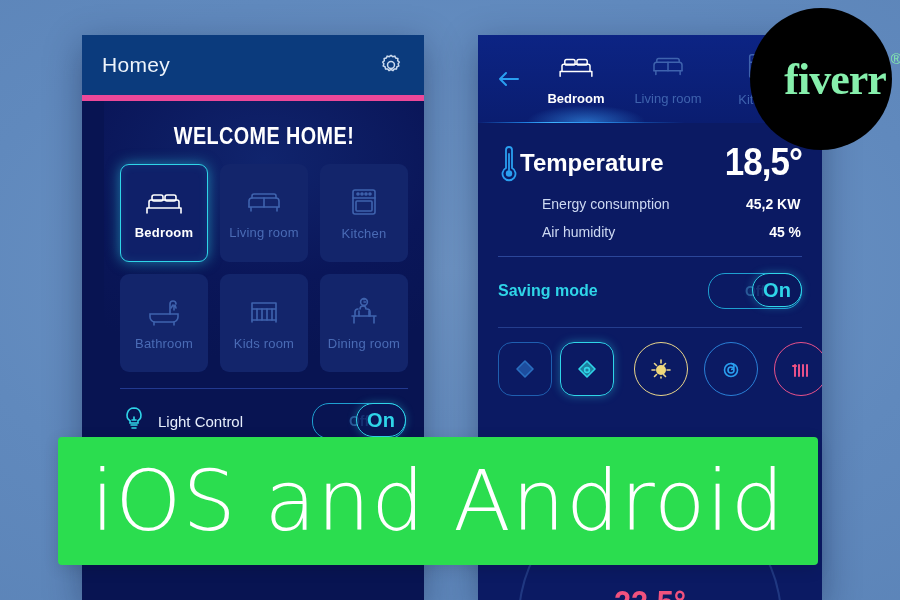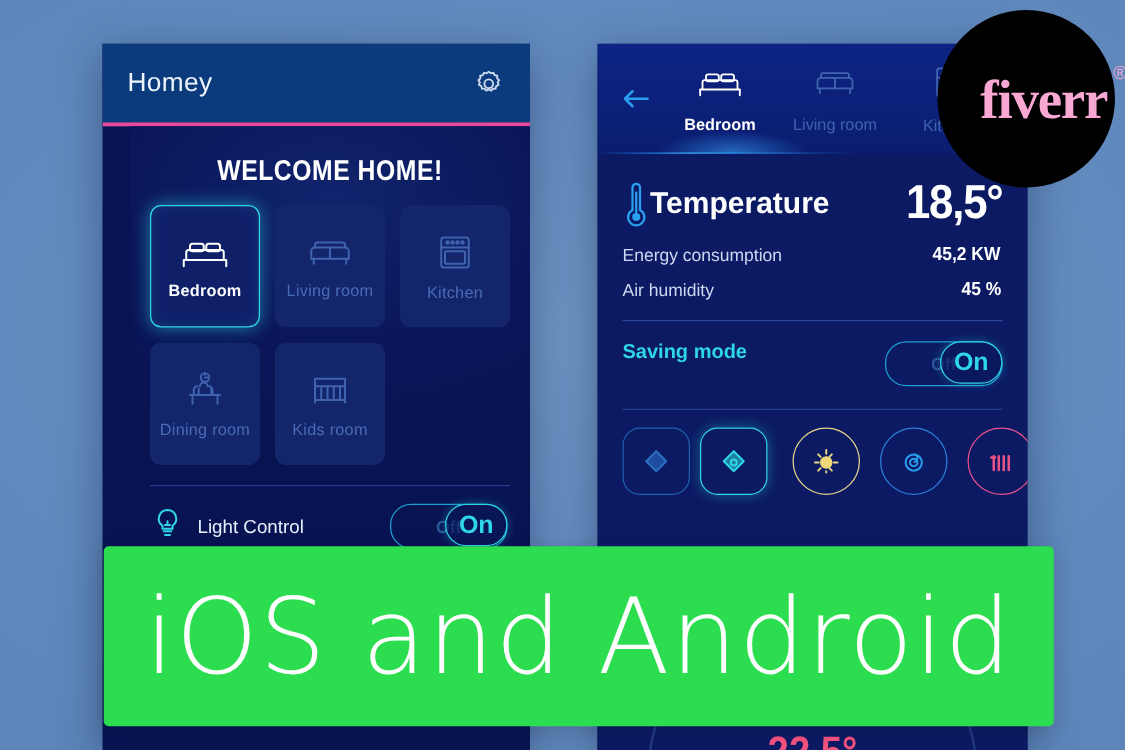--- a/index.html
+++ b/index.html
@@ -21,21 +21,21 @@
     box-shadow:0 10px 34px rgba(8,16,50,.38);
   }
   #phone-left{left:82px;top:35px;width:342px;height:565px;}
   #phone-right{left:478px;top:35px;width:344px;height:565px;}
 
   
   .lp-header{
     height:66px;background:#0b3b7d;
     display:flex;align-items:center;justify-content:space-between;
     padding:0 20px;box-sizing:border-box;
-    border-bottom:3px solid #ec4899;
+    border-bottom:6px solid #ec4899;
   }
   .lp-title{color:#eef4fb;font-size:21px;letter-spacing:.3px;}
   .gear{width:26px;height:26px;opacity:.92;}
 
   .lp-body{
     position:relative;height:578px;
     background:
       radial-gradient(ellipse 300px 200px at 50% 10%, #10246d 0%, #0a1659 60%, #081452 100%);
     margin-left: 22px;
   }
@@ -139,28 +139,29 @@
   .temp-label{color:#fff;font-size:24px;font-weight:bold;flex:1;}
   .temp-value{
     color:#fff;font-size:38px;font-weight:bold;letter-spacing:-1px;
     font-family:"Liberation Sans Narrow","Liberation Sans",sans-serif;
     transform:scaleX(.92);transform-origin:right center;
   }
 
   .stat{
     display:flex;align-items:center;justify-content:space-between;
     padding:11px 0 0 0;
+    margin-left:44px;
   }
   .stat-name{color:#cdd9f2;font-size:14px;}
   .stat-val{color:#ffffff;font-size:15px;font-weight:bold;
     font-family:"Liberation Sans Narrow","Liberation Sans",sans-serif;transform:scaleX(.93);}
 
   .rp-div{height:1px;background:#2b4699;margin-top:16px;}
 
-  .save-row{display:flex;align-items:flex-start;padding-top:16px;gap:12px;}
+  .save-row{display:flex;align-items:center;padding-top:16px;gap:12px;}
   .save-label{color:#2fd5e8;font-size:16px;font-weight:bold;flex:1;}
 
   .rp-div2{height:1px;background:#243d8d;margin-top:18px;}
 
   .mode-row{
     display:flex;align-items:center;padding-top:14px;gap:0;
   }
   .mode-group{display:flex;gap:8px;align-items:center;}
   .vdiv{width:1px;height:42px;background:#2b4699;margin:0 10px;}
   .mbtn{
@@ -188,39 +189,39 @@
   }
   .gauge-val{
     position:absolute;left:0;right:0;bottom:-22px;text-align:center;
     color:#f2527e;font-size:34px;font-weight:bold;
     font-family:"Liberation Sans Narrow","Liberation Sans",sans-serif;
     transform:scaleX(.9);
   }
 
   
   .banner{
-    position:absolute;left:83px;top:437px;width:760px;height:144px;
+    position:absolute;left:58px;top:437px;width:760px;height:128px;
     background:#2bdd4f;border-radius:4px;
     display:flex;align-items:center;justify-content:center;
     box-shadow:0 4px 16px rgba(0,0,0,.12);
   }
   .banner-text{
     color:#ffffff;font-size:84px;letter-spacing:1px;
     font-weight:300;line-height:1;
     font-family:"DejaVu Sans","Liberation Sans",sans-serif;
   }
 
   
   .fiverr{
     position:absolute;right:8px;top:8px;width:142px;height:142px;
     border-radius:50%;background:#000;
     display:flex;align-items:center;justify-content:center;
   }
   .fiverr-word{
-    color:#f9a8d4;font-size:44px;font-weight:bold;letter-spacing:-1px;
+    color:#86efac;font-size:44px;font-weight:bold;letter-spacing:-1px;
     font-family:"Liberation Serif","DejaVu Serif",serif;position:relative;margin-left:28px;
   }
   .fiverr-r{
     position:absolute;top:-4px;right:-15px;font-size:15px;font-weight:normal;
     font-family:"Liberation Sans",sans-serif;
   }
 </style>
 </head>
 <body>
 
@@ -274,44 +275,55 @@
               <rect x="9" y="15" width="16" height="10" rx="1"></rect>
               <circle cx="11" cy="8" r="1"></circle>
                 <circle cx="15" cy="8" r="1"></circle>
               <circle cx="19" cy="8" r="1"></circle>
                 <circle cx="23" cy="8" r="1"></circle>
             </svg>
           </span>
           <div class="room-label">Kitchen</div>
         </div>
 
+        <div class="room-card">
+          <span>
+            <svg width="40" height="32" viewBox="0 0 40 32" fill="none" stroke="#3f63ae" stroke-width="1.6" stroke-linecap="round">
+              <path d="M6 18h28v3a5 5 0 01-5 5H11a5 5 0 01-5-5z"></path>
+              <path d="M10 26v3M30 26v3"></path>
+              <path d="M26 18V8a3 3 0 013-3 3 3 0 013 3"></path>
+              <path d="M29 9l-2 3M31 9l1 3M30 10v4"></path>
+            </svg>
+          </span>
+          <div class="room-label">Bathroom</div>
+        </div>
+
+        <div class="room-card">
+          <span>
+            <svg width="34" height="32" viewBox="0 0 34 32" fill="none" stroke="#3f63ae" stroke-width="1.6" stroke-linecap="round">
+              <path d="M5 7v19M29 7v19M5 7h24M5 13h24"></path>
+              <path d="M10 13v11M15 13v11M20 13v11M25 13v11"></path>
+              <path d="M5 24h24"></path>
+            </svg>
+          </span>
+          <div class="room-label">Kids room</div>
+        </div>
 
         <div class="room-card">
           <span>
             <svg width="40" height="32" viewBox="0 0 40 32" fill="none" stroke="#3f63ae" stroke-width="1.6" stroke-linecap="round">
               <circle cx="20" cy="6" r="3.4"></circle>
               <path d="M20 2.6v1.2M20 6h1.6"></path>
               <path d="M8 20h24M10 20v7M30 20v7"></path>
               <path d="M11 20v-4a3 3 0 013-3M26 20v-4a3 3 0 00-3-3"></path>
               <path d="M15 20v-5M25 20v-5"></path>
               <path d="M16 13a3 3 0 016 0"></path>
             </svg>
           </span>
           <div class="room-label">Dining room</div>
-        </div>
-
-        <div class="room-card">
-          <span>
-            <svg width="34" height="32" viewBox="0 0 34 32" fill="none" stroke="#3f63ae" stroke-width="1.6" stroke-linecap="round">
-              <path d="M5 7v19M29 7v19M5 7h24M5 13h24"></path>
-              <path d="M10 13v11M15 13v11M20 13v11M25 13v11"></path>
-              <path d="M5 24h24"></path>
-            </svg>
-          </span>
-          <div class="room-label">Kids room</div>
         </div>
 
       </div>
 
       <div class="divider"></div>
 
       <div class="ctrl-row">
         <span>
           <svg width="24" height="28" viewBox="0 0 24 28" fill="none" stroke="#2fd5e8" stroke-width="1.6" stroke-linecap="round">
             <path d="M12 3a7 7 0 00-4 12.7V18h8v-2.3A7 7 0 0012 3z"></path>

